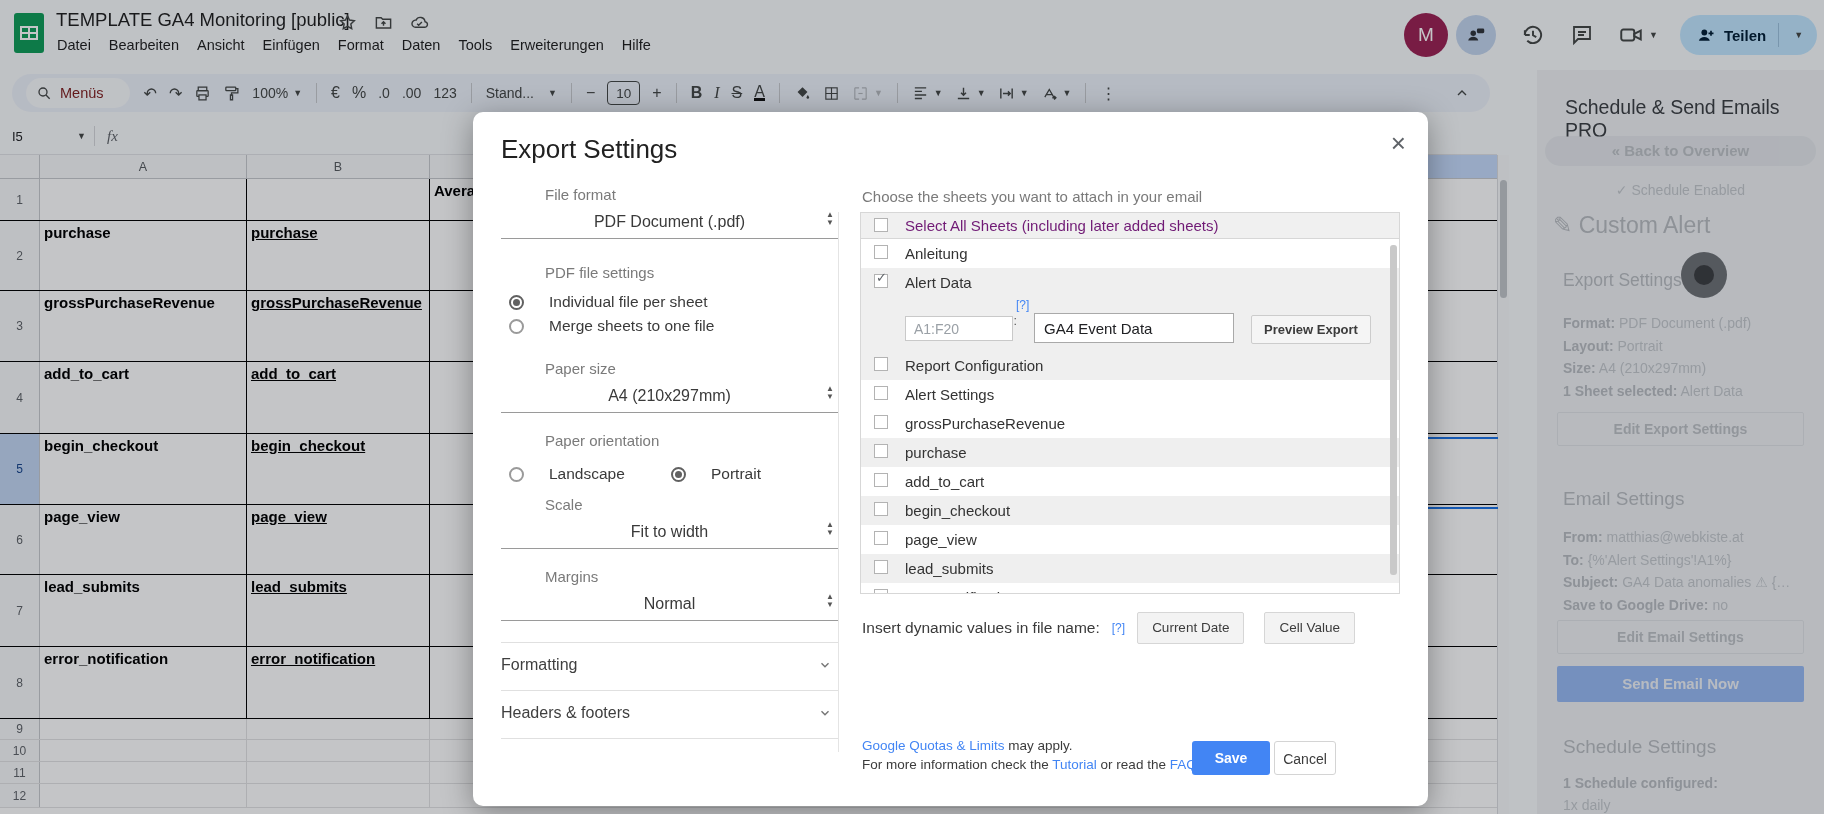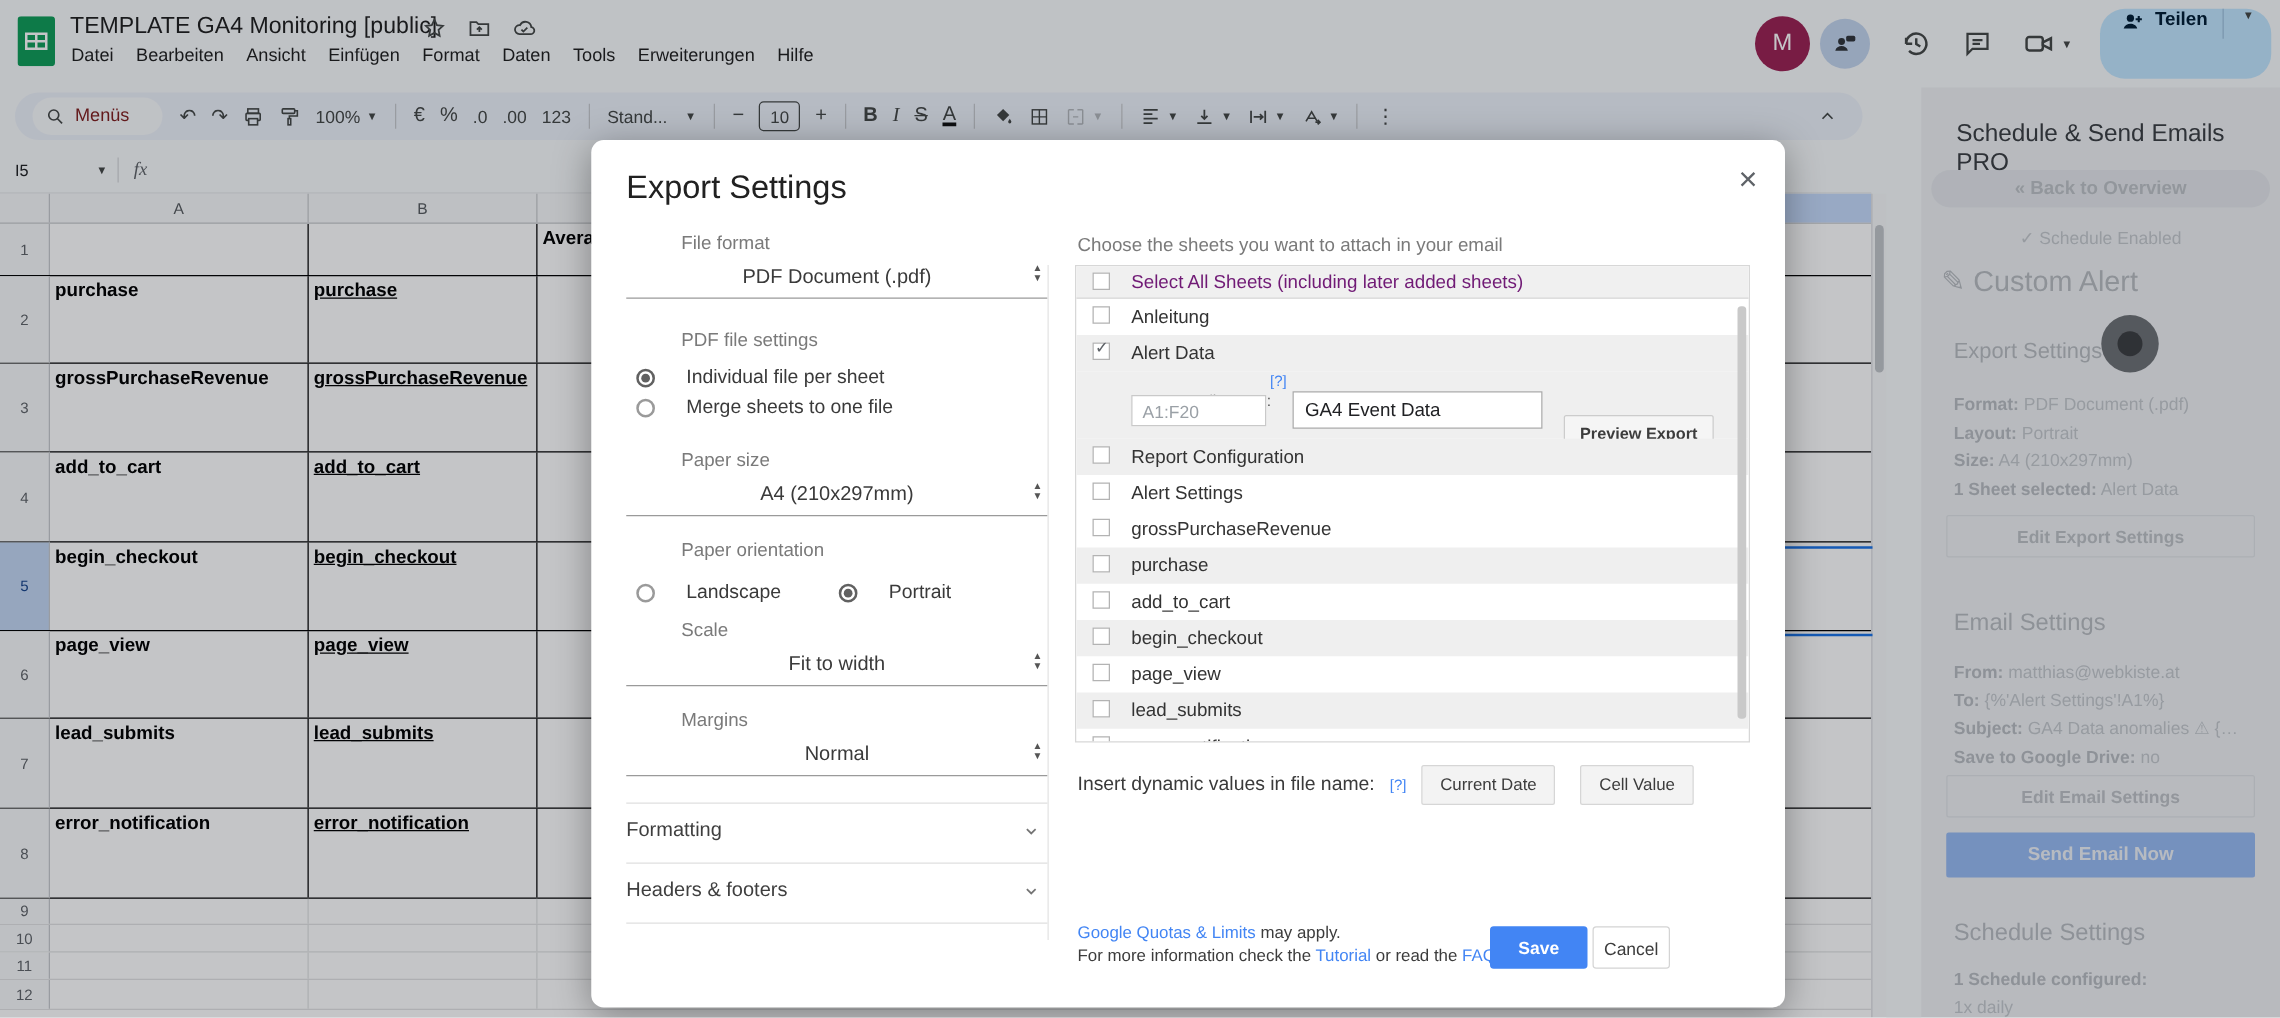--- a/index.html
+++ b/index.html
@@ -14,21 +14,21 @@
   .menubar{position:absolute;left:48px;top:34px;display:flex;gap:0;}
   .menubar span{font-size:14.5px;color:#1f1f1f;padding:3px 9px;border-radius:5px;cursor:default;}
   .tr-cluster{position:absolute;top:12px;left:1404px;height:46px;display:flex;align-items:center;}
   .avatar{width:44px;height:44px;border-radius:50%;background:#9c2153;color:#fff;
           font-size:19px;display:flex;align-items:center;justify-content:center;}
   .contact-circ{width:40px;height:40px;border-radius:50%;background:#c3d5ee;margin-left:8px;
           display:flex;align-items:center;justify-content:center;color:#30343a;}
   .bar-ic{margin-left:24px;color:#444746;display:flex;align-items:center;}
   .caret{font-size:9px;color:#444746;margin-left:5px;}
   .share-pill{margin-left:22px;height:40px;background:#c2e7ff;border-radius:20px;
-          display:flex;padding:0 14px 16px 16px;color:#001d35;}
+          display:flex;align-items:center;padding:0 14px 0 16px;color:#001d35;}
   .share-pill .lbl{font-size:15px;font-weight:600;margin:0 10px 0 8px;}
   .share-sep{width:1px;height:24px;background:#9dc1dd;margin:0 10px 0 2px;}
   
   .toolbar{position:absolute;left:12px;top:74px;width:1478px;height:38px;background:#edf2fa;
            border-radius:19px;display:flex;align-items:center;padding:0 14px;box-sizing:border-box;
            color:#444746;font-size:14px;}
   .tb{display:flex;align-items:center;margin:0 6px;white-space:nowrap;}
   .tb-div{width:1px;height:20px;background:#c7cacd;margin:0 8px;}
   .menus-pill{background:rgba(255,255,255,.65);border-radius:16px;height:30px;display:flex;
            align-items:center;padding:0 26px 0 10px;margin-right:8px;}
@@ -125,21 +125,21 @@
         background:#fff;box-sizing:border-box;}
   .s-head .s-cb{top:5px;}
   .s-cb.checked::after{content:"✓";position:absolute;left:1px;top:-4px;font-size:13px;color:#5f6368;line-height:14px;}
   .s-exp{height:54px;background:#efefef;position:relative;font-size:12.5px;color:#555;}
   .s-exlbl{position:absolute;top:17px;}
   .s-help{position:absolute;top:1px;color:#4285f4;font-size:12px;}
   .s-in1{position:absolute;left:44px;top:19px;width:108px;height:25px;border:1px solid #c9c9c9;
         background:#fff;color:#9aa0a6;font-size:14px;line-height:25px;padding-left:8px;box-sizing:border-box;}
   .s-in2{position:absolute;left:173px;top:16px;width:200px;height:30px;border:1px solid #a9a9a9;
         background:#fff;color:#202124;font-size:15px;line-height:30px;padding-left:9px;box-sizing:border-box;}
-  .s-preview{position:absolute;left:390px;top:35px;height:27px;padding:0 12px;background:#f5f5f5;
+  .s-preview{position:absolute;left:390px;top:18px;height:27px;padding:0 12px;background:#f5f5f5;
         border:1px solid #ccc;font-size:13px;font-weight:700;color:#3c3c3c;line-height:27px;border-radius:2px;}
   .s-scroll{position:absolute;right:2px;top:32px;width:7px;height:330px;background:#c9c9c9;border-radius:3px;}
   .dyn-row{position:absolute;left:389px;top:500px;display:flex;align-items:center;gap:12px;
         font-size:15.5px;color:#3a3a3a;}
   .dyn-help{color:#4285f4;font-size:12px;}
   .dyn-btn{height:30px;padding:0 14px;background:#f3f3f3;border:1px solid #d6d6d6;border-radius:2px;
         font-size:13.5px;font-weight:400;color:#3c3c3c;line-height:30px;}
   .f-links{position:absolute;left:389px;top:624px;font-size:13.5px;color:#3c3c3c;line-height:19px;}
   .f-links a{color:#4285f4;text-decoration:none;}
   .m-save{position:absolute;left:719px;top:629px;width:78px;height:34px;background:#4285f4;border-radius:3px;

